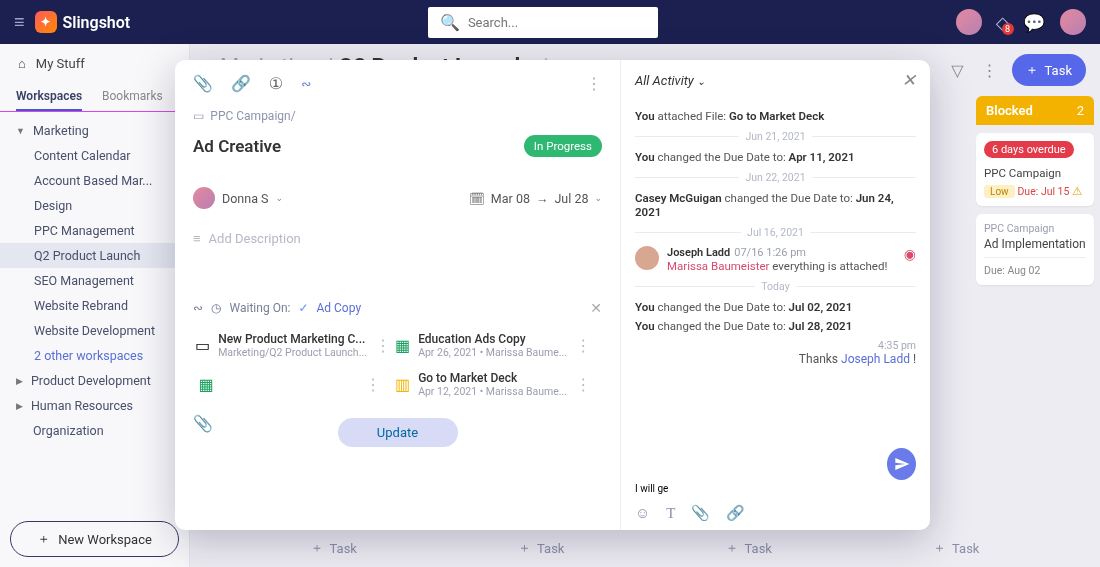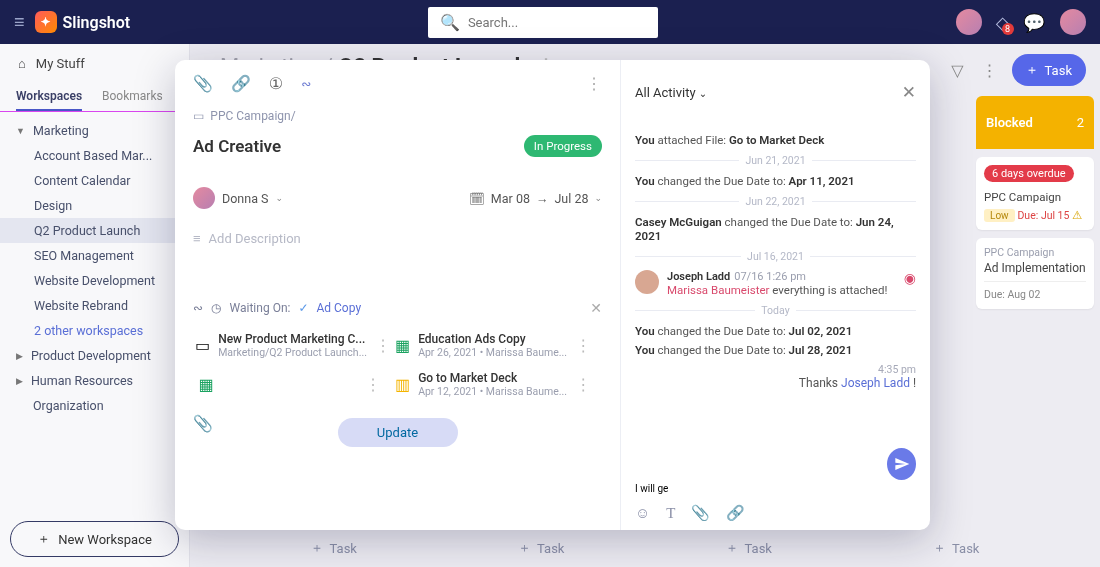--- a/index.html
+++ b/index.html
@@ -34,21 +34,21 @@
 .crumbs { padding:10px 30px; font-size:22px; color:#333; }
 .crumbs .dim { color:#a2a2ac; font-weight:400; }
 .crumbs .strong { font-weight:700; }
 .dots { color:#bbb; margin-left:8px; }
 
 .board-header { position:absolute; right:14px; top:10px; display:flex; gap:10px; align-items:center; }
 .filter-icon,.more-icon { color:#888; padding:4px; }
 .task-btn { background:#5667e9; color:#fff; padding:7px 14px; border-radius:18px; display:flex; align-items:center; gap:6px; font-size:13px; }
 
 .blocked-col { position:absolute; right:6px; top:52px; width:118px; }
-.blocked-head { background:#f4b200; color:#fff; padding:19px 10px; border-radius:6px 6px 0 0; font-size:13px; font-weight:600; display:flex; justify-content:space-between; }
+.blocked-head { background:#f4b200; color:#fff; padding:7px 10px; border-radius:6px 6px 0 0; font-size:13px; font-weight:600; display:flex; justify-content:space-between; }
 .blocked-head .cnt { font-weight:400; }
 .card { background:#fff; border-radius:6px; padding:8px; margin-top:8px; font-size:11.5px; color:#444; box-shadow:0 1px 2px rgba(0,0,0,.06); }
 .overdue { background:#e33b49; color:#fff; border-radius:10px; padding:2px 8px; display:inline-block; font-size:11px; margin-bottom:4px; }
 .chip { border-radius:3px; padding:1px 6px; font-size:10px; }
 .chip.low { background:#fff0c4; color:#b4870b; }
 .due { color:#d44; font-size:10.5px; }
 .card hr{ border:0; border-top:1px solid #eee; margin:6px 0; }
 
 .bottom-tasks { position:absolute; left:40px; right:40px; bottom:10px; display:flex; justify-content:space-around; }
 .add-task { color:#8a8fa7; font-size:13px; display:flex; align-items:center; gap:6px; }
@@ -75,21 +75,21 @@
 .att-row { display:flex; gap:10px; }
 .att { display:flex; align-items:flex-start; gap:8px; width:190px; padding:6px 2px; }
 .att .ico { width:22px; height:22px; display:flex; align-items:center; justify-content:center; margin-top:2px; }
 .att .nm { font-size:12px; color:#333; font-weight:500; white-space:nowrap; overflow:hidden; text-overflow:ellipsis; max-width:150px; }
 .att .meta { font-size:10.5px; color:#9a9eae; white-space:nowrap; overflow:hidden; text-overflow:ellipsis; max-width:150px; }
 .att .mv { color:#bbb; margin-left:auto; align-self:center; }
 .clip-side { position:absolute; left:18px; top:354px; color:#b3b7c8; }
 .update-btn { margin:14px auto 6px; background:#d7dbf6; color:#0369a1; padding:7px 28px; border-radius:18px; font-size:13px; width:120px; text-align:center; }
 
 .mr { flex:1; border-left:1px solid #eceef4; display:flex; flex-direction:column; }
-.mr-head { display:flex; align-items:center; justify-content:space-between; padding:22px 14px; }
+.mr-head { display:flex; align-items:center; justify-content:space-between; padding:10px 14px;font-style:italic; }
 .activity-dd { font-size:13px; color:#333; }
 .close { font-size:17px; color:#888; cursor:pointer; }
 .feed { flex:1; overflow:auto; padding:4px 14px; font-size:11.5px; color:#555; }
 .feed .entry { margin:5px 0; }
 .feed .strong { color:#333; font-weight:600; }
 .date-sep { display:flex; align-items:center; font-size:10.5px; color:#b4b8c7; margin:7px 0; gap:6px; }
 .date-sep::before,.date-sep::after { content:""; flex:1; border-top:1px solid #e9ebf2; }
 .msg { display:flex; gap:8px; margin:6px 0; }
 .msg .av { width:24px; height:24px; border-radius:50%; background:#d8a792; flex-shrink:0; }
 .msg .body { flex:1; }
@@ -134,27 +134,28 @@
     </div>
   <div class="tabs">
     <div class="tab active">Workspaces</div>
     <div class="tab">Bookmarks</div>
   </div>
   <div class="tree">
     <div class="tree-row">
         <span class="tree-caret">▼</span>
         <span>Marketing</span>
       </div>
+    <div class="tree-row l1">Content Calendar</div>
     <div class="tree-row l1">Account Based Mar...</div>
-    <div class="tree-row l1">Content Calendar</div>
     <div class="tree-row l1">Design</div>
+    <div class="tree-row l1">PPC Management</div>
     <div class="tree-row l1 active">Q2 Product Launch</div>
     <div class="tree-row l1">SEO Management</div>
+    <div class="tree-row l1">Website Rebrand</div>
     <div class="tree-row l1">Website Development</div>
-    <div class="tree-row l1">Website Rebrand</div>
     <div class="tree-row l1 link">2 other workspaces</div>
     <div class="tree-row">
         <span class="tree-caret">▶</span>
         <span>Product Development</span>
       </div>
     <div class="tree-row">
         <span class="tree-caret">▶</span>
         <span>Human Resources</span>
       </div>
     <div class="tree-row">

